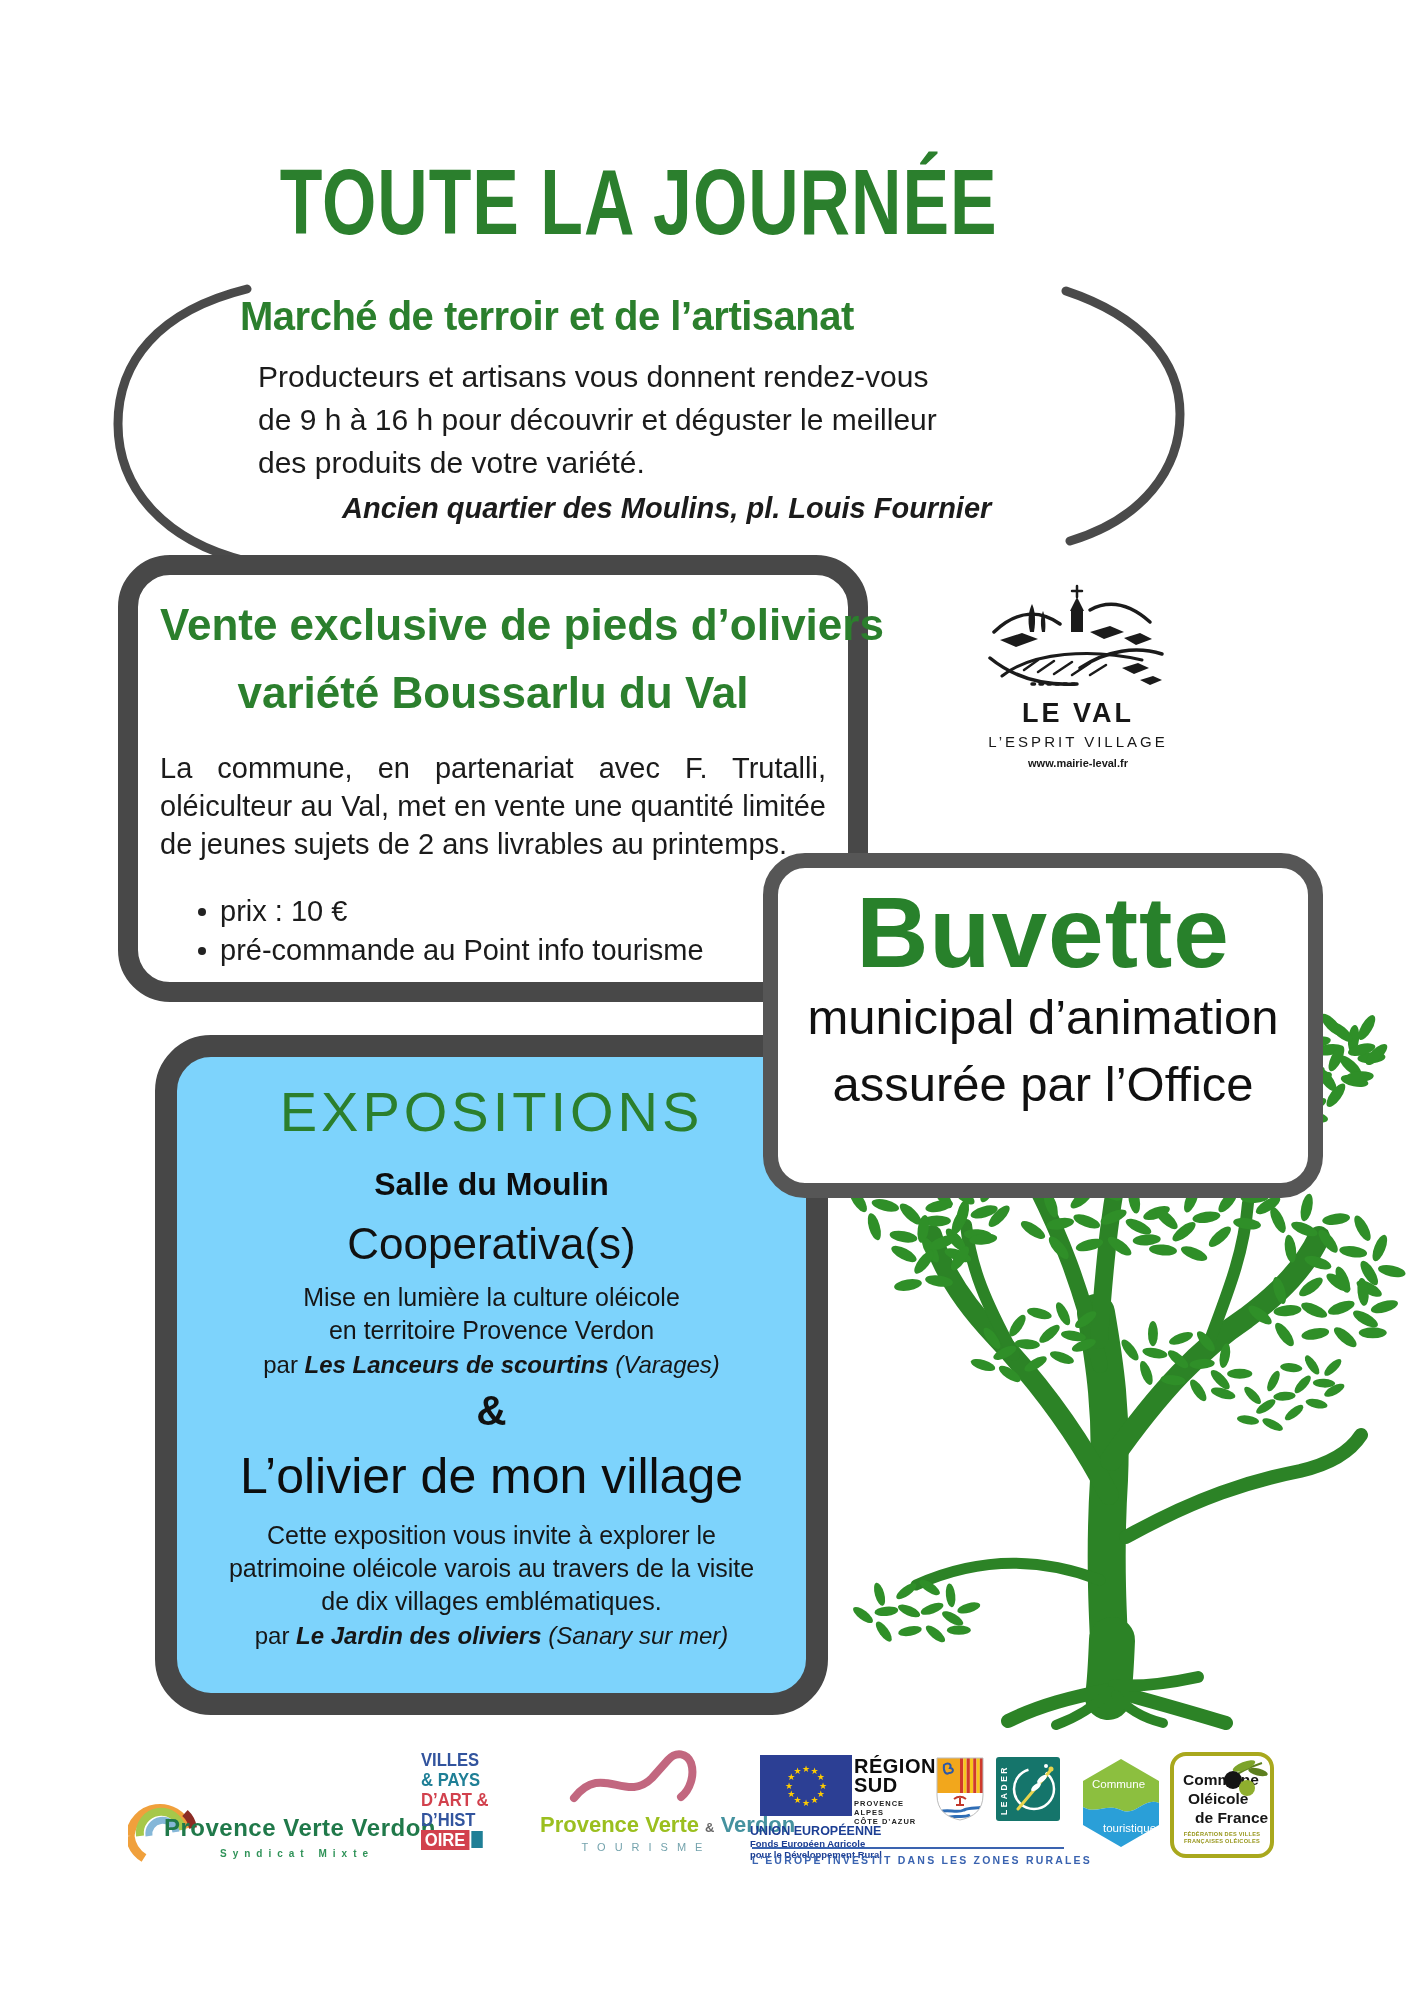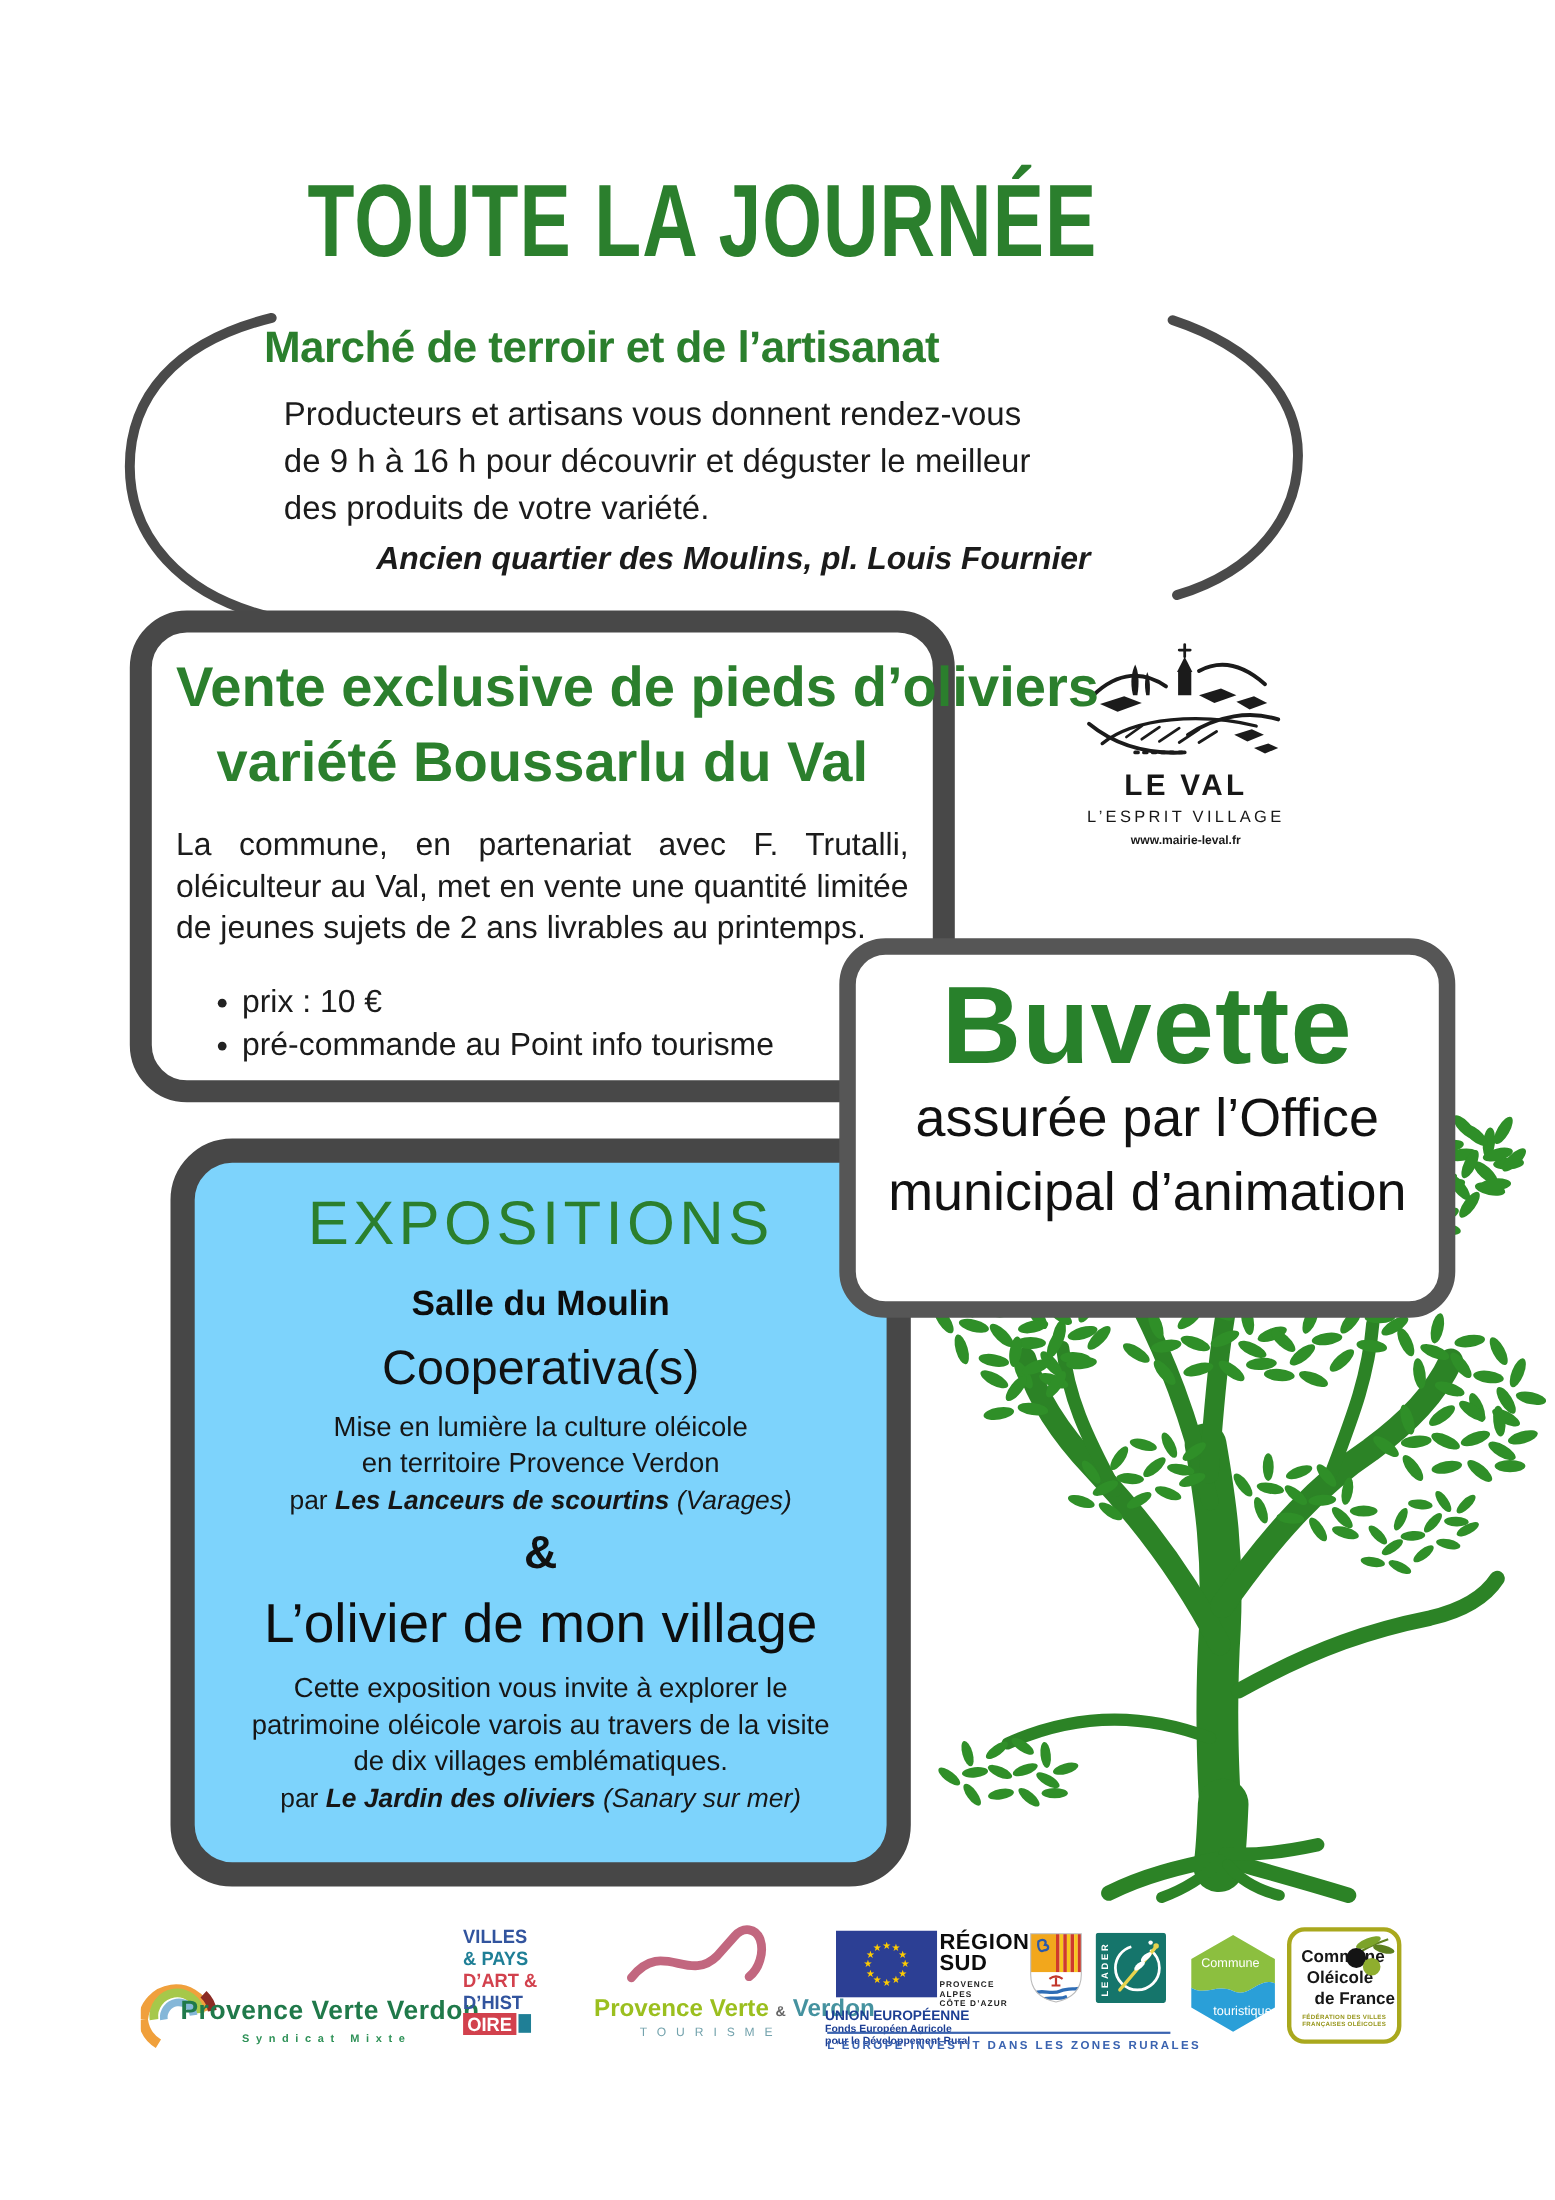--- a/index.html
+++ b/index.html
@@ -23,21 +23,21 @@
   .market{position:absolute;left:238px;top:294px;width:830px;z-index:2;}
   .market-heading{margin:0 0 16px 2px;font-size:40px;font-weight:800;color:#2b7f2d;letter-spacing:-0.5px;white-space:nowrap;}
   .market-line{font-size:30px;line-height:43px;font-weight:500;color:#1b1b1b;white-space:nowrap;margin-left:20px;}
   .market-loc{margin-top:8px;margin-left:104px;font-size:29px;font-style:italic;font-weight:600;color:#1b1b1b;white-space:nowrap;}
 
   
   .sale-box{
     position:absolute;left:118px;top:555px;width:750px;height:447px;z-index:2;
     background:#fff;border:20px solid #484848;border-radius:52px;padding:16px 22px 0 22px;
   }
-  .sale-h{font-size:51px;line-height:68px;font-weight:800;color:#2b7f2d;text-align:center;white-space:nowrap;}
+  .sale-h{font-size:44px;line-height:68px;font-weight:800;color:#2b7f2d;text-align:center;white-space:nowrap;}
   .sale-body{margin-top:22px;font-size:29px;line-height:38px;font-weight:500;color:#1b1b1b;text-align:justify;text-align-last:left;}
   .sale-bullets{margin:8px 0 0 0;padding:0 0 0 34px;list-style:none;}
   .sale-bullets li{position:relative;font-size:29px;line-height:39px;font-weight:500;color:#1b1b1b;padding-left:26px;}
   .sale-bullets li::before{content:"";position:absolute;left:4px;top:16px;width:8px;height:8px;border-radius:50%;background:#222;}
 
   
   .leval{position:absolute;left:972px;top:580px;width:212px;text-align:center;z-index:1;color:#171717;}
   .leval-name{font-size:27px;font-weight:900;letter-spacing:3px;margin-top:2px;}
   .leval-tagline{font-size:15px;font-weight:500;letter-spacing:3px;margin-top:4px;}
   .leval-site{font-size:11px;font-weight:700;margin-top:7px;}
@@ -164,22 +164,22 @@
         <path d="M168,100 l13,-4 l9,4 l-12,5 Z"></path>
       </g>
     </svg>
     <div class="leval-name">LE VAL</div>
     <div class="leval-tagline">L’ESPRIT VILLAGE</div>
     <div class="leval-site">www.mairie-leval.fr</div>
   </div>
 
   <div class="buvette-box">
     <div class="buvette-title">Buvette</div>
+    <div class="buvette-line">municipal d’animation</div>
     <div class="buvette-line">assurée par l’Office</div>
-    <div class="buvette-line">municipal d’animation</div>
   </div>
 
   <section class="expo-box">
     <div class="expo-title">EXPOSITIONS</div>
     <div class="expo-venue">Salle du Moulin</div>
     <div class="expo1-name">Cooperativa(s)</div>
     <div class="expo-desc">
       <div>Mise en lumière la culture oléicole</div>
       <div>en territoire Provence Verdon</div>
     </div>

